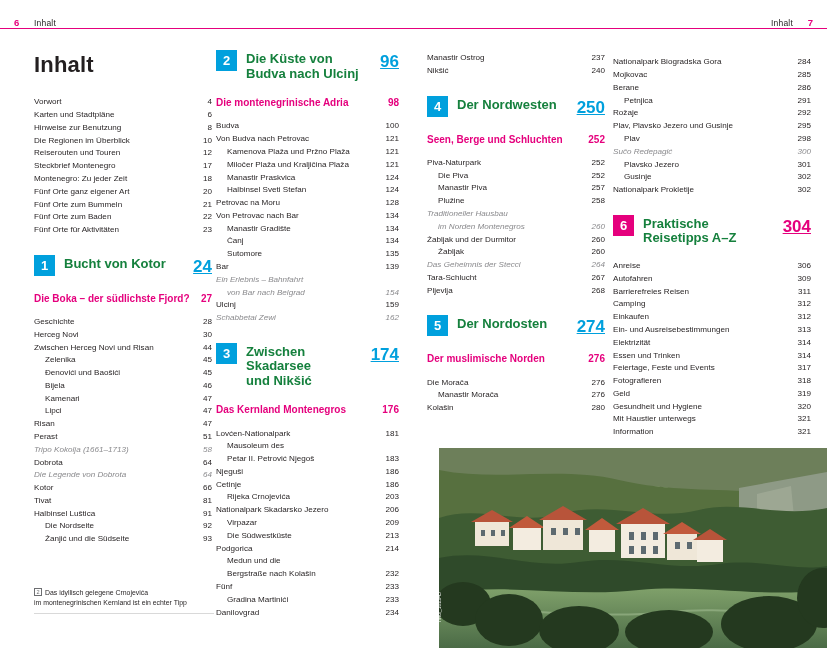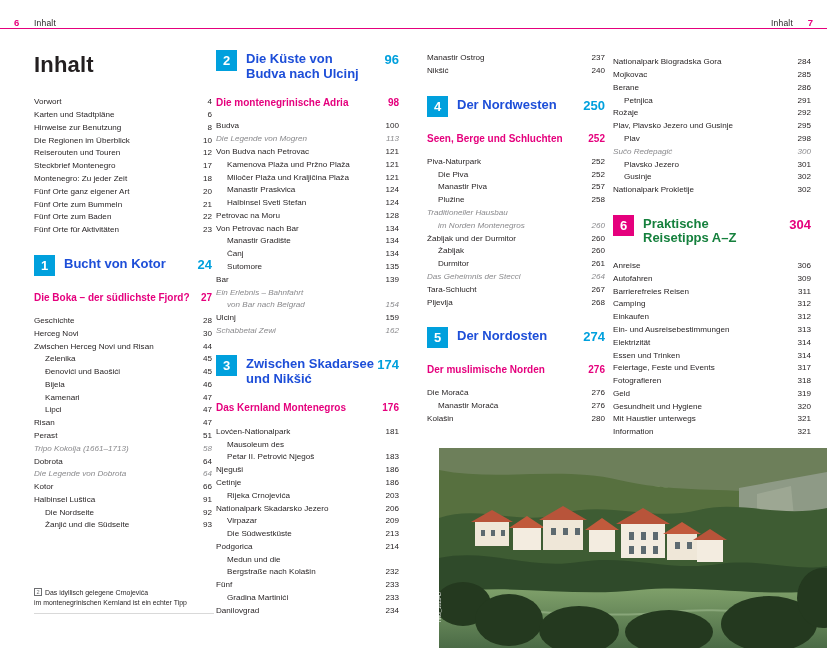--- a/index.html
+++ b/index.html
@@ -84,28 +84,28 @@
   }
   .chapnum {
     width: 21px; height: 21px; background: #00a0dd;
     color: #ffffff; font-weight: bold; font-size: 13px;
     display: flex; align-items: center; justify-content: center;
     flex: 0 0 auto; margin-right: 9px;
   }
   .chapnum.pink { background: #e5007d; }
   .chaptitle {
     flex: 1 1 auto;
-    font-size: 13px; font-weight: bold; color: #1d4ed8;
+    font-size: 13px; font-weight: bold; color: #15803d;
     line-height: 1.12; padding-top: 2px;
   }
   .chaptitle.pink { color: #15803d; }
   .chappage {
     flex: 0 0 auto;
-    font-size: 13px; font-weight: bold; color: #00a0dd;
-    padding-top: 2px; text-align: left;
+    font-size: 17px; font-weight: bold; color: #00a0dd;
+    padding-top: 2px; text-align: left; text-decoration: underline;
   }
   .chappage.pink { color: #e5007d; }
   .spacer10 { height: 10px; }
   .spacer14 { height: 14px; }
   .spacer18 { height: 18px; }
 
   
   .caption {
     position: absolute;
     left: 34px; width: 180px; bottom: 40px;
@@ -260,20 +260,24 @@
           </div>
           <div class="row italic">
             <span class="t">Die Legende von Dobrota</span>
             <span class="p">64</span>
           </div>
           <div class="row">
             <span class="t">Kotor</span>
             <span class="p">66</span>
           </div>
           <div class="row">
+            <span class="t">Tivat</span>
+            <span class="p">81</span>
+          </div>
+          <div class="row">
             <span class="t">Halbinsel Luštica</span>
             <span class="p">91</span>
           </div>
           <div class="row ind1">
             <span class="t">Die Nordseite</span>
             <span class="p">92</span>
           </div>
           <div class="row ind1">
             <span class="t">Žanjić und die Südseite</span>
             <span class="p">93</span>
@@ -300,24 +304,20 @@
       <div class="sec-head">
         <div class="t">Die montenegrinische Adria</div>
         <div class="p">98</div>
       </div>
       <div class="spacer10"></div>
       <div id="c2-entries">
           <div class="row">
             <span class="t">Budva</span>
             <span class="p">100</span>
           </div>
-          <div class="row italic">
-            <span class="t">Die Legende von Mogren</span>
-            <span class="p">113</span>
-          </div>
           <div class="row">
             <span class="t">Von Budva nach Petrovac</span>
             <span class="p">121</span>
           </div>
           <div class="row ind1">
             <span class="t">Kamenova Plaža und Pržno Plaža</span>
             <span class="p">121</span>
           </div>
           <div class="row ind1">
             <span class="t">Miločer Plaža und Kraljičina Plaža</span>
@@ -507,24 +507,20 @@
             <span class="t">im Norden Montenegros</span>
             <span class="p">260</span>
           </div>
           <div class="row">
             <span class="t">Žabljak und der Durmitor</span>
             <span class="p">260</span>
           </div>
           <div class="row ind1">
             <span class="t">Žabljak</span>
             <span class="p">260</span>
-          </div>
-          <div class="row ind1">
-            <span class="t">Durmitor</span>
-            <span class="p">261</span>
           </div>
           <div class="row italic">
             <span class="t">Das Geheimnis der Stecci</span>
             <span class="p">264</span>
           </div>
           <div class="row">
             <span class="t">Tara-Schlucht</span>
             <span class="p">267</span>
           </div>
           <div class="row">

